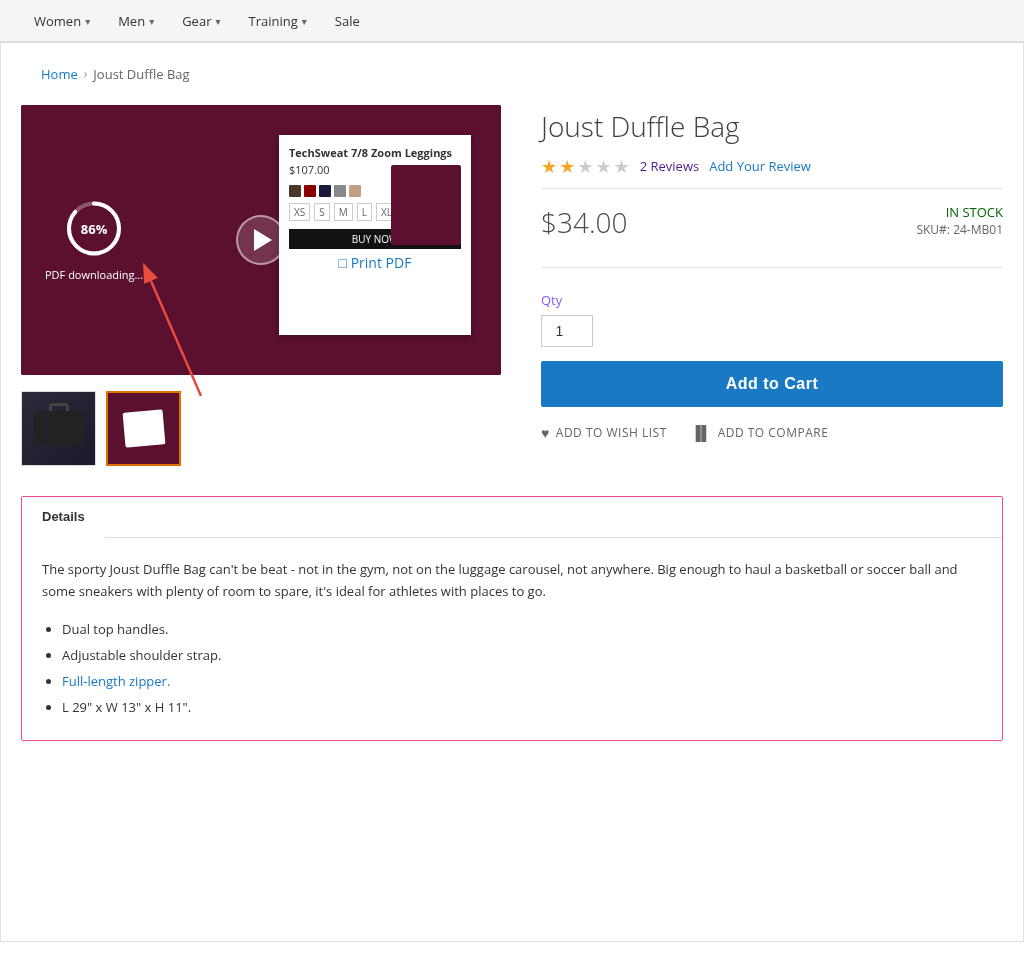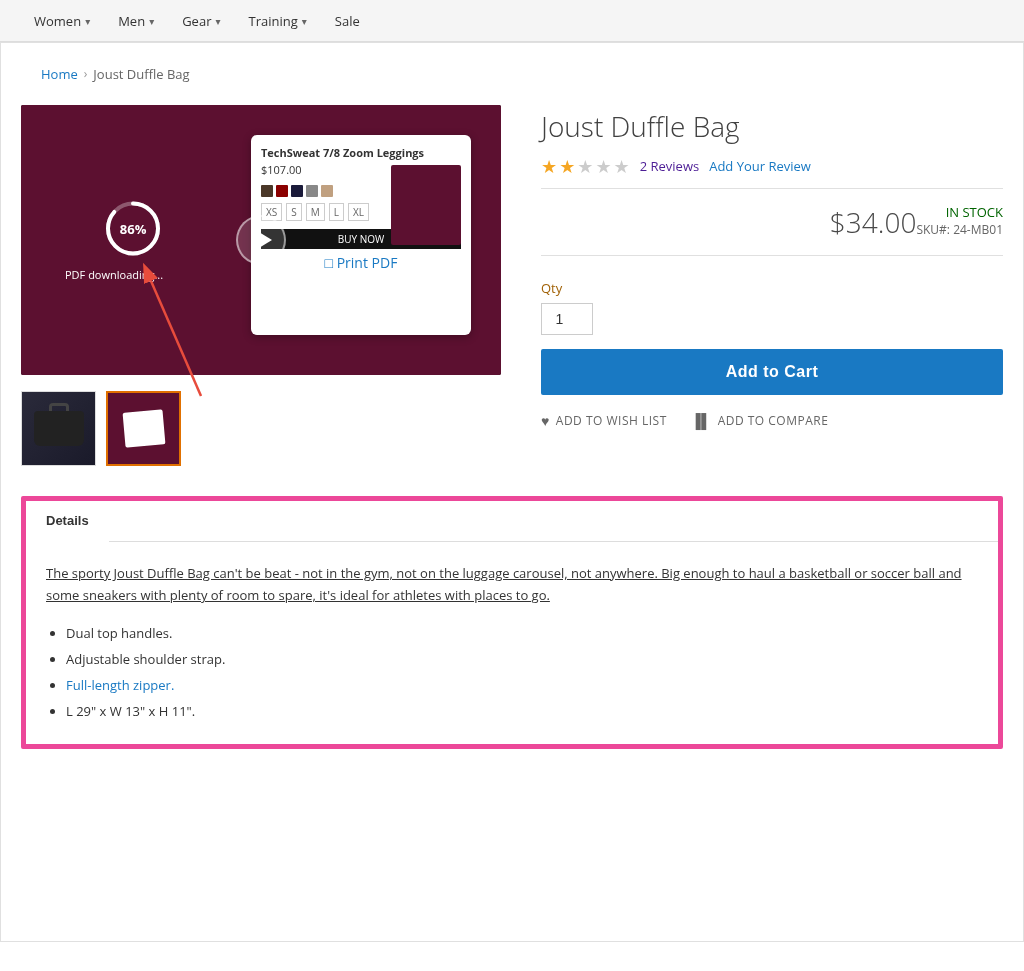--- a/index.html
+++ b/index.html
@@ -74,24 +74,24 @@
       width: 100%;
       height: 100%;
       background: #5c1030;
     }
 
     
     .video-card {
       position: absolute;
       right: 30px;
       top: 30px;
-      width: 220px;
+      width: 192px;
       height: 200px;
       background: white;
-      border-radius: 6px;
+      border-radius: 0;
       box-shadow: 0 2px 8px rgba(0,0,0,0.3);
       padding: 10px;
       font-size: 11px;
     }
     .video-card-title {
       font-weight: bold;
       font-size: 11px;
       color: #333;
       margin-bottom: 2px;
     }
@@ -117,26 +117,26 @@
     }
     .swatch {
       width: 12px;
       height: 12px;
       border-radius: 1px;
     }
 
     
     .pdf-overlay {
       position: absolute;
-      left: 44px;
+      left: 24px;
       top: 50%;
       transform: translateY(-50%);
       display: flex;
       flex-direction: column;
-      align-items: flex-end;
+      align-items: center;
       gap: 8px;
     }
     .circle-progress {
       width: 60px;
       height: 60px;
       position: relative;
     }
     .circle-progress svg {
       transform: rotate(-90deg);
     }
@@ -286,23 +286,23 @@
     }
     .add-review-link {
       color: #1979c3;
       text-decoration: none;
       font-size: 13px;
     }
 
     .price-stock-row {
       display: flex;
       align-items: flex-start;
-      justify-content: flex-end;
+      justify-content: space-between;
       margin-bottom: 16px;
-      padding-bottom: 14px;
+      padding-bottom: 26px;
       border-bottom: 1px solid #e0e0e0;
     }
     .price {
       font-size: 28px;
       font-weight: 300;
       color: #494949;
     }
     .stock-info {
       text-align: right;
     }
@@ -311,21 +311,21 @@
       font-size: 13px;
       font-weight: normal;
       text-transform: uppercase;
     }
     .sku {
       font-size: 12px;
       color: #666;
     }
 
     .qty-section { margin-bottom: 14px; }
-    .qty-label { font-size: 13px; color: #a16207; margin-bottom: 6px; margin-top: 23px; }
+    .qty-label { font-size: 13px; color: #8b5cf6; margin-bottom: 6px; margin-top: 23px; }
     .qty-input {
       width: 52px;
       height: 32px;
       border: 1px solid #ccc;
       text-align: center;
       font-size: 14px;
       color: #333;
       padding: 0 4px;
     }
 
@@ -356,21 +356,21 @@
       font-size: 12px;
       text-transform: uppercase;
       cursor: pointer;
       letter-spacing: 0.5px;
     }
     .action-icon { font-size: 14px; }
 
     
     .tabs-section {
       margin-top: 30px;
-      border: 5px solid #ec4899;
+      border: 1px solid #ec4899;
       border-radius: 2px;
     }
     .tabs-header {
       display: flex;
       border-bottom: 1px solid #ddd;
     }
     .tab-btn {
       padding: 12px 20px;
       font-size: 13px;
       cursor: pointer;
@@ -392,21 +392,20 @@
     }
     .tab-content {
       padding: 20px;
       background: white;
     }
     .tab-description {
       font-size: 13px;
       color: #333;
       line-height: 1.7;
       margin-bottom: 14px;
-      text-decoration: underline;
     }
     .features-list {
       list-style: disc;
       padding-left: 20px;
       font-size: 13px;
       color: #333;
       line-height: 2;
     }
     .features-list li a { color: #1979c3; text-decoration: none; }
   </style>

